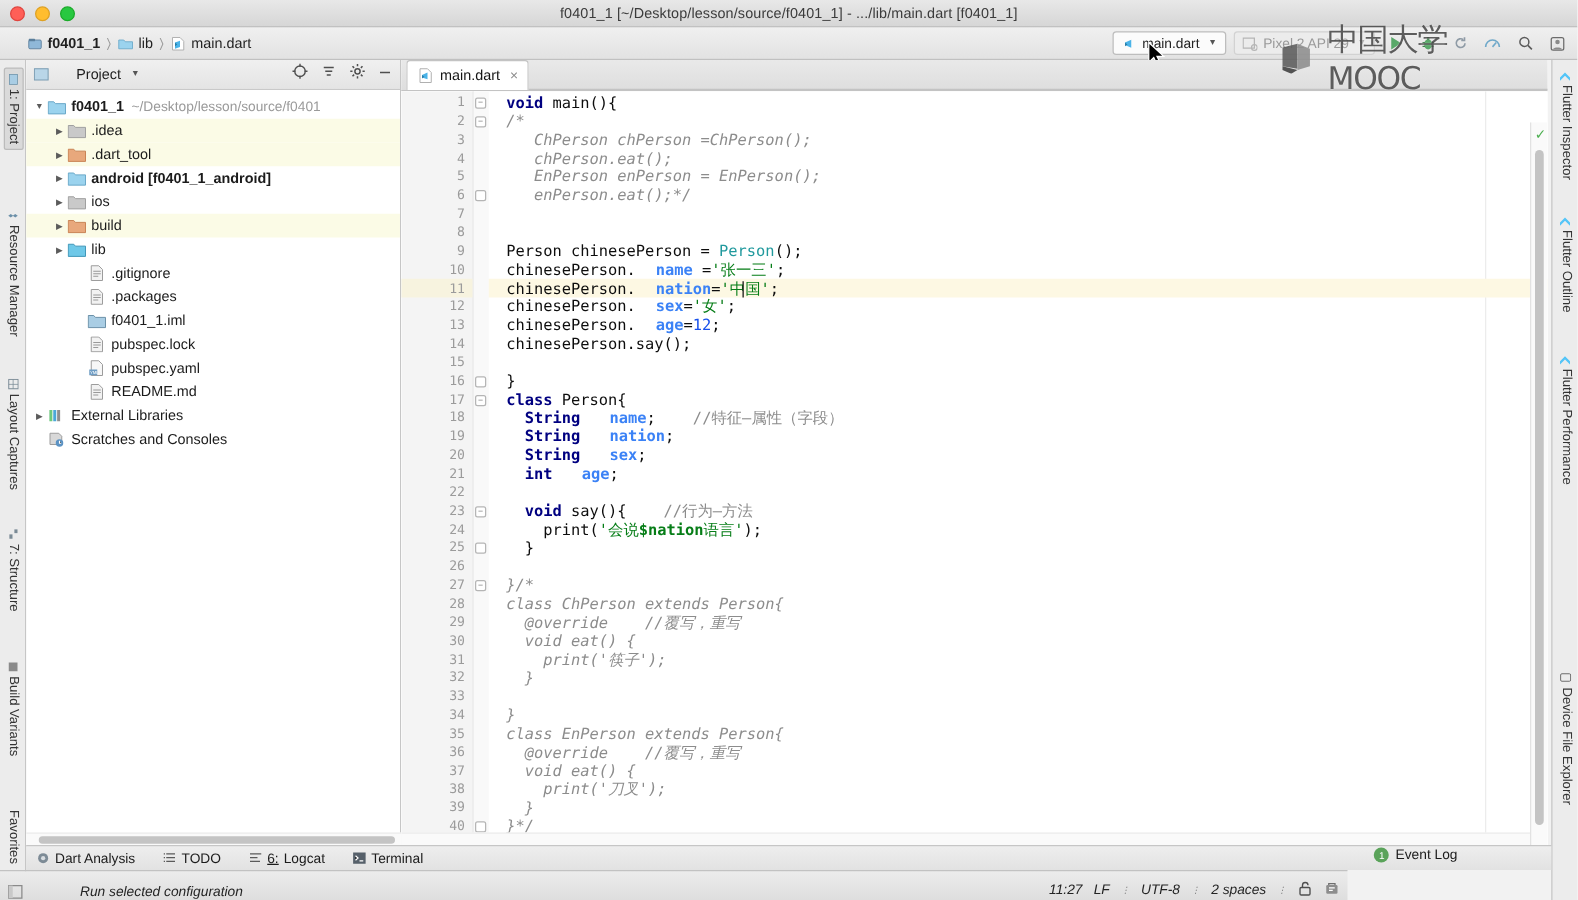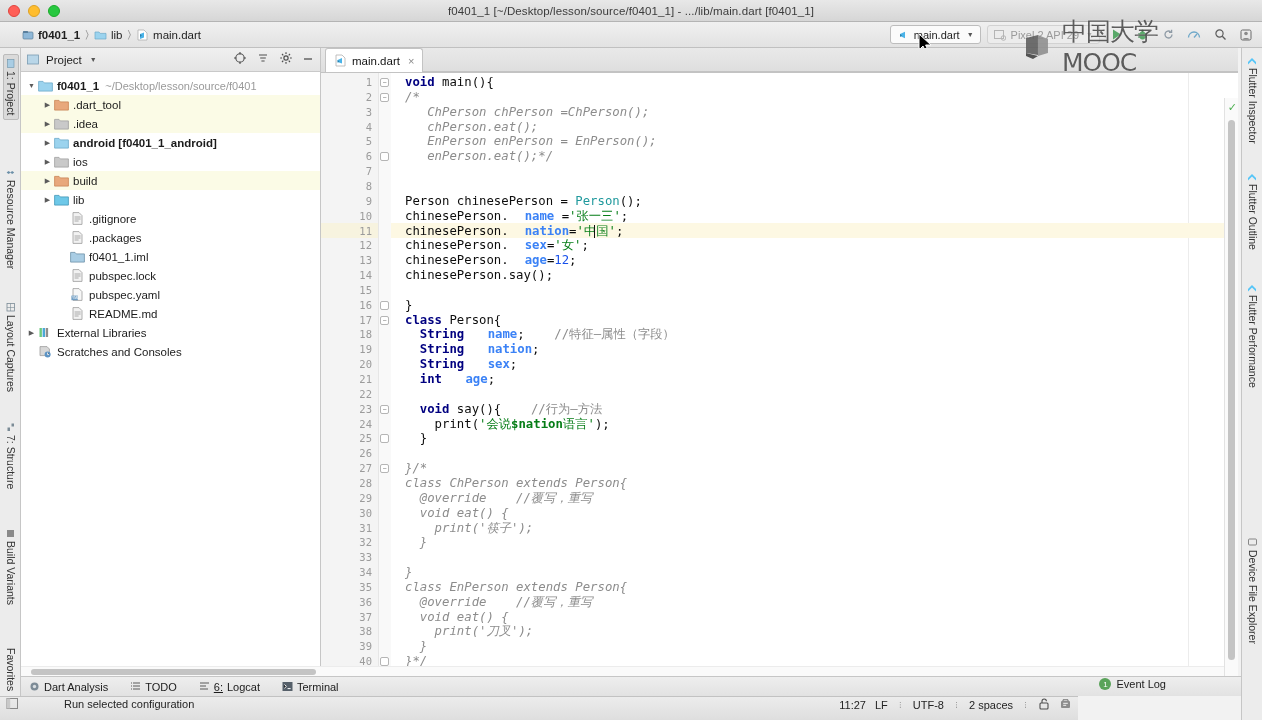--- a/index.html
+++ b/index.html
@@ -72,21 +72,21 @@
   
   .project-panel {
     position: absolute; top: 48px; left: 21px; width: 300px; height: 628px;
     background: #ffffff; border-right: 1px solid #c6c6c6;
   }
   .panel-head {
     height: 24px; background: linear-gradient(#f0f0f0,#e4e4e4);
     border-bottom: 1px solid #c9c9c9;
     display: flex; align-items: center; padding: 0 6px; gap: 6px;
   }
-  .panel-title { font-size: 11.5px; color: #1d1d1d; }
+  .panel-title { font-size: 11.5px; color: #1d1d1d; margin-left: 15px; }
   .panel-actions { margin-left: auto; display: flex; align-items: center; gap: 9px; color: #4a4a4a; }
   .tree { padding: 4px 0 0 0; font-size: 11.5px; color: #1b1b1b; }
   .trow { display: flex; align-items: center; height: 19px; padding-left: 4px; white-space: nowrap; }
   .trow.hl { background: #fbfbe6; }
   .arrow { width: 13px; text-align: center; font-size: 7px; color: #5b5b5b; }
   .arrow.open { color: #5b5b5b; }
   .ficon { width: 15px; height: 13px; margin-right: 4px; flex: 0 0 auto; }
   .tlabel.bold { font-weight: bold; }
   .tpath { color: #9a9a9a; margin-left: 6px; font-size: 11px; overflow: hidden; }
 
@@ -173,22 +173,22 @@
     background: linear-gradient(#eeeeee,#e2e2e2); border-top: 1px solid #c6c6c6;
     display: flex; align-items: center; gap: 22px; padding-left: 8px;
     font-size: 11px; color: #1b1b1b;
   }
   .btitem { display: flex; align-items: center; gap: 4px; }
   .uline { text-decoration: underline; }
 
   .statusbar {
     position: absolute; top: 696px; left: 0; width: 1078px; height: 24px;
     background: linear-gradient(#ececec,#dedede); border-top: 1px solid #c2c2c2;
-    display: flex; align-items: flex-start; padding: 0 6px;
-    font-size: 11px; color: #242424;
+    display: flex; align-items: flex-end; padding: 0 6px;
+    font-size: 11px; color: #242424; font-style: italic;
   }
   .status-left { display: flex; align-items: center; gap: 7px; }
   .status-right { margin-left: auto; display: flex; align-items: center; gap: 9px; }
   .sep-caret { color: #666; font-size: 7px; }
 
   .eventlog {
     position: absolute; top: 678px; right: 96px;
     display: flex; align-items: center; gap: 5px; font-size: 11px; color: #1b1b1b;
   }
   .badge {
@@ -420,30 +420,30 @@
           <span class="arrow open">▼</span>
           <svg viewBox="0 0 15 13" class="ficon">
             <path d="M0.6 2.4h4.4l1.3 1.5h8.1v8.2H0.6z" fill="#9bd3ee" stroke="#6ba9c9" stroke-width="0.8"></path>
           </svg>
           <span class="tlabel bold">f0401_1</span>
           <span class="tpath">~/Desktop/lesson/source/f0401</span>
         </div>
         <div class="trow hl" style="padding-left: 20px;">
           <span class="arrow closed">▶</span>
           <svg viewBox="0 0 15 13" class="ficon">
-            <path d="M0.6 2.4h4.4l1.3 1.5h8.1v8.2H0.6z" fill="#e8a87c" stroke="#c98456" stroke-width="0.8"></path>
-          </svg>
-          <span class="tlabel">.dart_tool</span>
+            <path d="M0.6 2.4h4.4l1.3 1.5h8.1v8.2H0.6z" fill="#c9c9c9" stroke="#a0a0a0" stroke-width="0.8"></path>
+          </svg>
+          <span class="tlabel">.idea</span>
         </div>
         <div class="trow hl" style="padding-left: 20px;">
           <span class="arrow closed">▶</span>
           <svg viewBox="0 0 15 13" class="ficon">
-            <path d="M0.6 2.4h4.4l1.3 1.5h8.1v8.2H0.6z" fill="#c9c9c9" stroke="#a0a0a0" stroke-width="0.8"></path>
-          </svg>
-          <span class="tlabel">.idea</span>
+            <path d="M0.6 2.4h4.4l1.3 1.5h8.1v8.2H0.6z" fill="#e8a87c" stroke="#c98456" stroke-width="0.8"></path>
+          </svg>
+          <span class="tlabel">.dart_tool</span>
         </div>
         <div class="trow" style="padding-left: 20px;">
           <span class="arrow closed">▶</span>
           <svg viewBox="0 0 15 13" class="ficon">
             <path d="M0.6 2.4h4.4l1.3 1.5h8.1v8.2H0.6z" fill="#9bd3ee" stroke="#6ba9c9" stroke-width="0.8"></path>
           </svg>
           <span class="tlabel bold">android [f0401_1_android]</span>
         </div>
         <div class="trow" style="padding-left: 20px;">
           <span class="arrow closed">▶</span>

